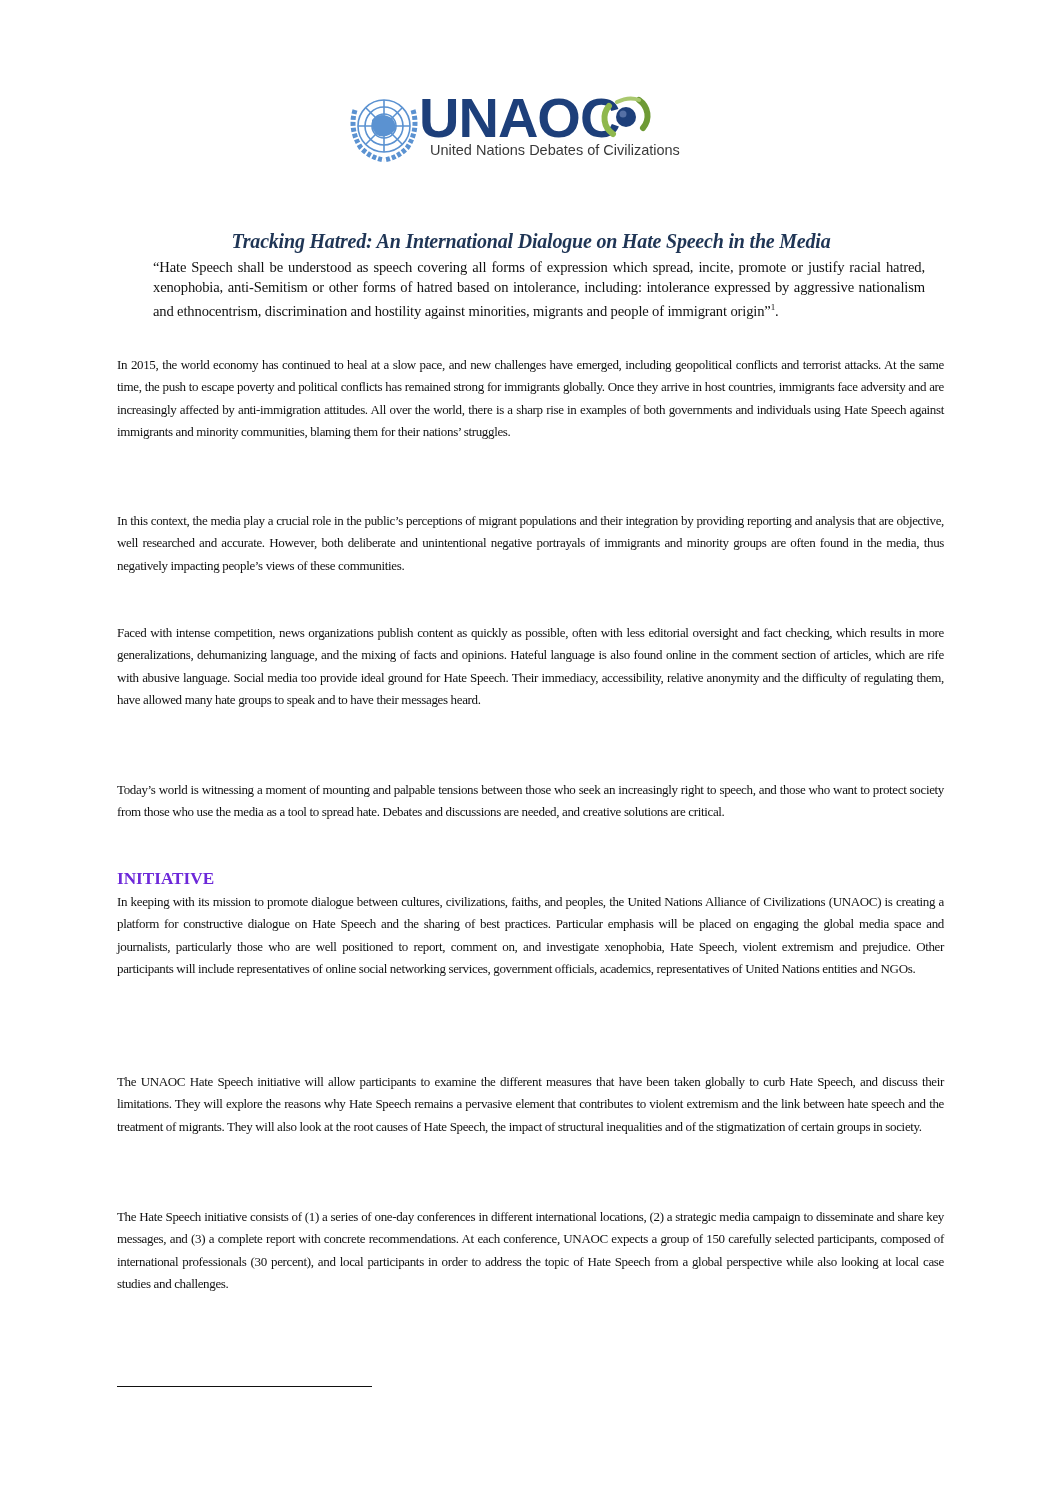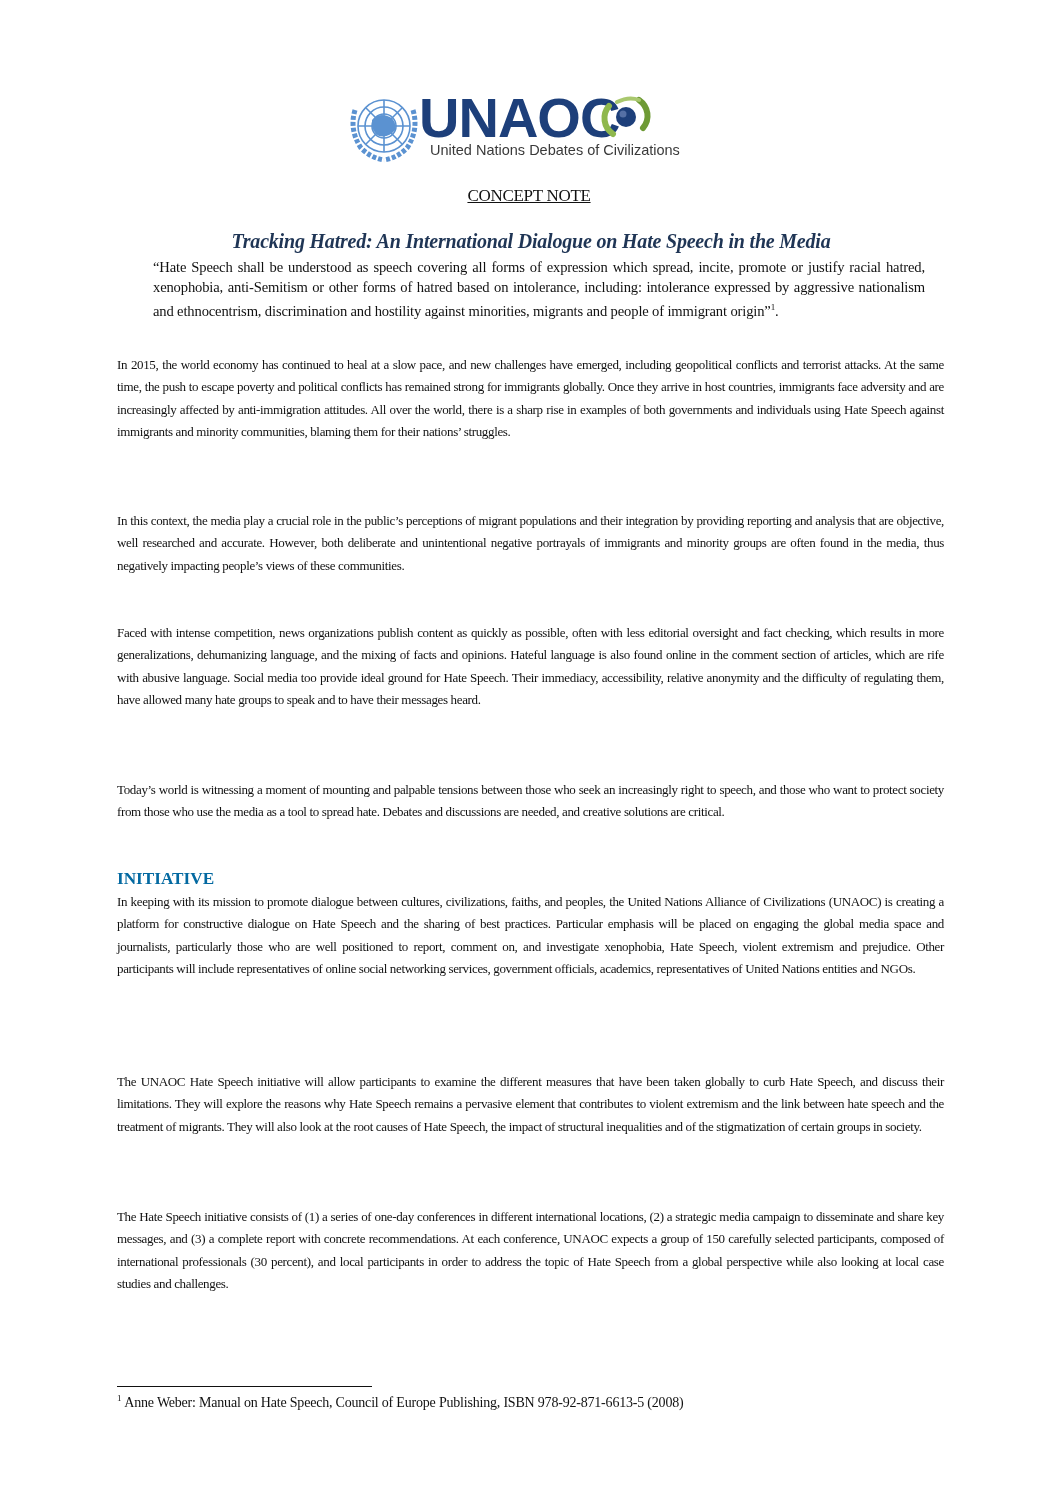--- a/index.html
+++ b/index.html
@@ -42,21 +42,21 @@
   }
   .quote sup { font-size: 9px; }
 
   .para {
     position: absolute; left: 117px; width: 827px;
     font-size: 13px; line-height: 22.4px; text-align: justify;
     letter-spacing: -0.35px; margin: 0;
   }
   .section-head {
     position: absolute; left: 117px; top: 869px;
-    font-size: 17.2px; font-weight: bold; color: #0369a1;
+    font-size: 17.2px; font-weight: bold; color: #6d28d9;
   }
 
   .footnote-rule {
     position: absolute; left: 117px; top: 1386px; width: 255px; height: 0;
     border-top: 1.5px solid #111;
   }
   .footnote {
     position: absolute; left: 117px; top: 1393px;
     font-size: 14px; letter-spacing: -0.2px;
   }
@@ -87,30 +87,28 @@
     <svg class="eye-icon" viewBox="0 0 54 46">
       <path d="M10 12 A22 20 0 0 0 14 40" fill="none" stroke="#8fb84d" stroke-width="6" stroke-linecap="round"></path>
       <path d="M44 34 A22 20 0 0 0 40 6" fill="none" stroke="#6e9a35" stroke-width="6" stroke-linecap="round"></path>
       <path d="M18 8 Q30 2 40 6" fill="none" stroke="#a9c86e" stroke-width="4" stroke-linecap="round"></path>
       <circle cx="27" cy="23" r="10" fill="#1d3f7a"></circle>
       <circle cx="24" cy="20" r="3.5" fill="#6d86b8" opacity="0.7"></circle>
     </svg>
     <div class="logo-sub">United Nations Debates of Civilizations</div>
   </div>
 
-  <div class="concept">CONCEPT NOTE</div>
   <div class="title">Tracking Hatred: An International Dialogue on Hate Speech in the Media</div>
 
   <div class="quote"><span>“Hate Speech shall be understood as speech covering all forms of expression which spread, incite, promote or justify racial hatred, xenophobia, anti-Semitism or other forms of hatred based on intolerance, including: intolerance expressed by aggressive nationalism and ethnocentrism, discrimination and hostility against minorities, migrants and people of immigrant origin”</span><sup>1</sup><span>.</span></div>
 
   <p class="para" style="top:354px">In 2015, the world economy has continued to heal at a slow pace, and new challenges have emerged, including geopolitical conflicts and terrorist attacks. At the same time, the push to escape poverty and political conflicts has remained strong for immigrants globally. Once they arrive in host countries, immigrants face adversity and are increasingly affected by anti-immigration attitudes. All over the world, there is a sharp rise in examples of both governments and individuals using Hate Speech against immigrants and minority communities, blaming them for their nations’ struggles.</p>
   <p class="para" style="top:510px">In this context, the media play a crucial role in the public’s perceptions of migrant populations and their integration by providing reporting and analysis that are objective, well researched and accurate. However, both deliberate and unintentional negative portrayals of immigrants and minority groups are often found in the media, thus negatively impacting people’s views of these communities.</p>
   <p class="para" style="top:622px">Faced with intense competition, news organizations publish content as quickly as possible, often with less editorial oversight and fact checking, which results in more generalizations, dehumanizing language, and the mixing of facts and opinions. Hateful language is also found online in the comment section of articles, which are rife with abusive language. Social media too provide ideal ground for Hate Speech. Their immediacy, accessibility, relative anonymity and the difficulty of regulating them, have allowed many hate groups to speak and to have their messages heard.</p>
   <p class="para" style="top:779px">Today’s world is witnessing a moment of mounting and palpable tensions between those who seek an increasingly right to speech, and those who want to protect society from those who use the media as a tool to spread hate. Debates and discussions are needed, and creative solutions are critical.</p>
 
   <div class="section-head">INITIATIVE</div>
   <p class="para" style="top:891px">In keeping with its mission to promote dialogue between cultures, civilizations, faiths, and peoples, the United Nations Alliance of Civilizations (UNAOC) is creating a platform for constructive dialogue on Hate Speech and the sharing of best practices. Particular emphasis will be placed on engaging the global media space and journalists, particularly those who are well positioned to report, comment on, and investigate xenophobia, Hate Speech, violent extremism and prejudice. Other participants will include representatives of online social networking services, government officials, academics, representatives of United Nations entities and NGOs.</p>
   <p class="para" style="top:1071px">The UNAOC Hate Speech initiative will allow participants to examine the different measures that have been taken globally to curb Hate Speech, and discuss their limitations. They will explore the reasons why Hate Speech remains a pervasive element that contributes to violent extremism and the link between hate speech and the treatment of migrants. They will also look at the root causes of Hate Speech, the impact of structural inequalities and of the stigmatization of certain groups in society.</p>
   <p class="para" style="top:1206px">The Hate Speech initiative consists of (1) a series of one-day conferences in different international locations, (2) a strategic media campaign to disseminate and share key messages, and (3) a complete report with concrete recommendations. At each conference, UNAOC expects a group of 150 carefully selected participants, composed of international professionals (30 percent), and local participants in order to address the topic of Hate Speech from a global perspective while also looking at local case studies and challenges.</p>
 
   <div class="footnote-rule"></div>
-  <div class="footnote"><sup>1</sup><span>Anne Weber: Manual on Hate Speech, Council of Europe Publishing, ISBN 978-92-871-6613-5 (2008)</span></div>
 </div>
 
 </body></html>

